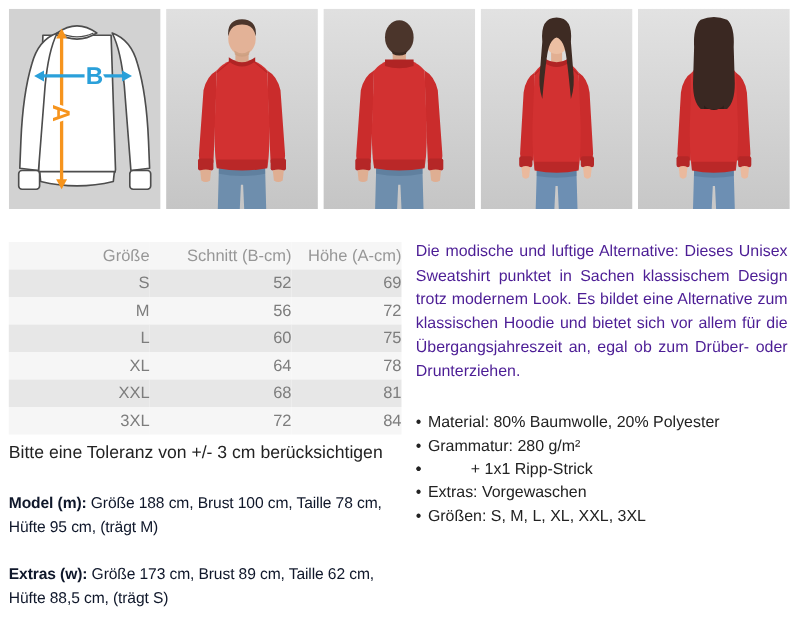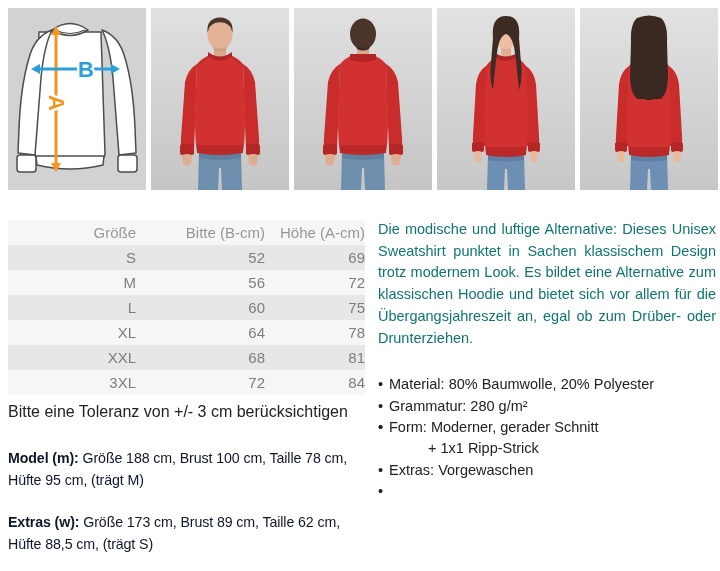--- a/index.html
+++ b/index.html
@@ -43,21 +43,21 @@
     font-size: 14.2px; line-height: 22px; letter-spacing: -0.1px; color: #0f172a;
   }
   .model-info b { font-weight: 700; }
   #model-m { top: 447px; }
   #model-w { top: 511px; }
 
   
   .right-col { position: absolute; left: 378px; top: 219px; width: 338px; }
   .desc {
     margin: 0; font-size: 14.5px; line-height: 21.7px;
-    text-align: justify; color: #0f766e;
+    text-align: justify; color: #4c1d95;
   }
   .features {
     list-style: none; margin: 25px 0 0 0; padding: 0;
     font-size: 14.5px; line-height: 21.4px; color: #222;
   }
   .features li { position: relative; padding-left: 11px; }
   .features .blt { position: absolute; left: 0; top: 0; }
   .features .sub { margin-left: 39px; }
 </style>
 </head>
@@ -204,21 +204,21 @@
 
   <table class="size-table">
     <colgroup>
         <col style="width:128px">
         <col style="width:129px">
         <col style="width:100px">
       </colgroup>
     <thead>
       <tr>
         <th>Größe</th>
-        <th>Bitte (B-cm)</th>
+        <th>Schnitt (B-cm)</th>
         <th>Höhe (A-cm)</th>
       </tr>
     </thead>
     <tbody>
       <tr>
         <td>S</td>
         <td>52</td>
         <td>69</td>
       </tr>
       <tr>
@@ -270,26 +270,26 @@
       </li>
       <li>
         <span class="blt">•</span>
         <span>Grammatur: 280 g/m²</span>
       </li>
       <li>
         <span class="blt">•</span>
       </li>
       <li>
         <span class="blt">•</span>
-        <span>Form: Moderner, gerader Schnitt</span>
         <div class="sub">+ 1x1 Ripp-Strick</div>
       </li>
       <li>
         <span class="blt">•</span>
         <span>Extras: Vorgewaschen</span>
       </li>
       <li>
         <span class="blt">•</span>
+        <span>Größen: S, M, L, XL, XXL, 3XL</span>
       </li>
     </ul>
   </div>
 
 </div>
 
 </body></html>

